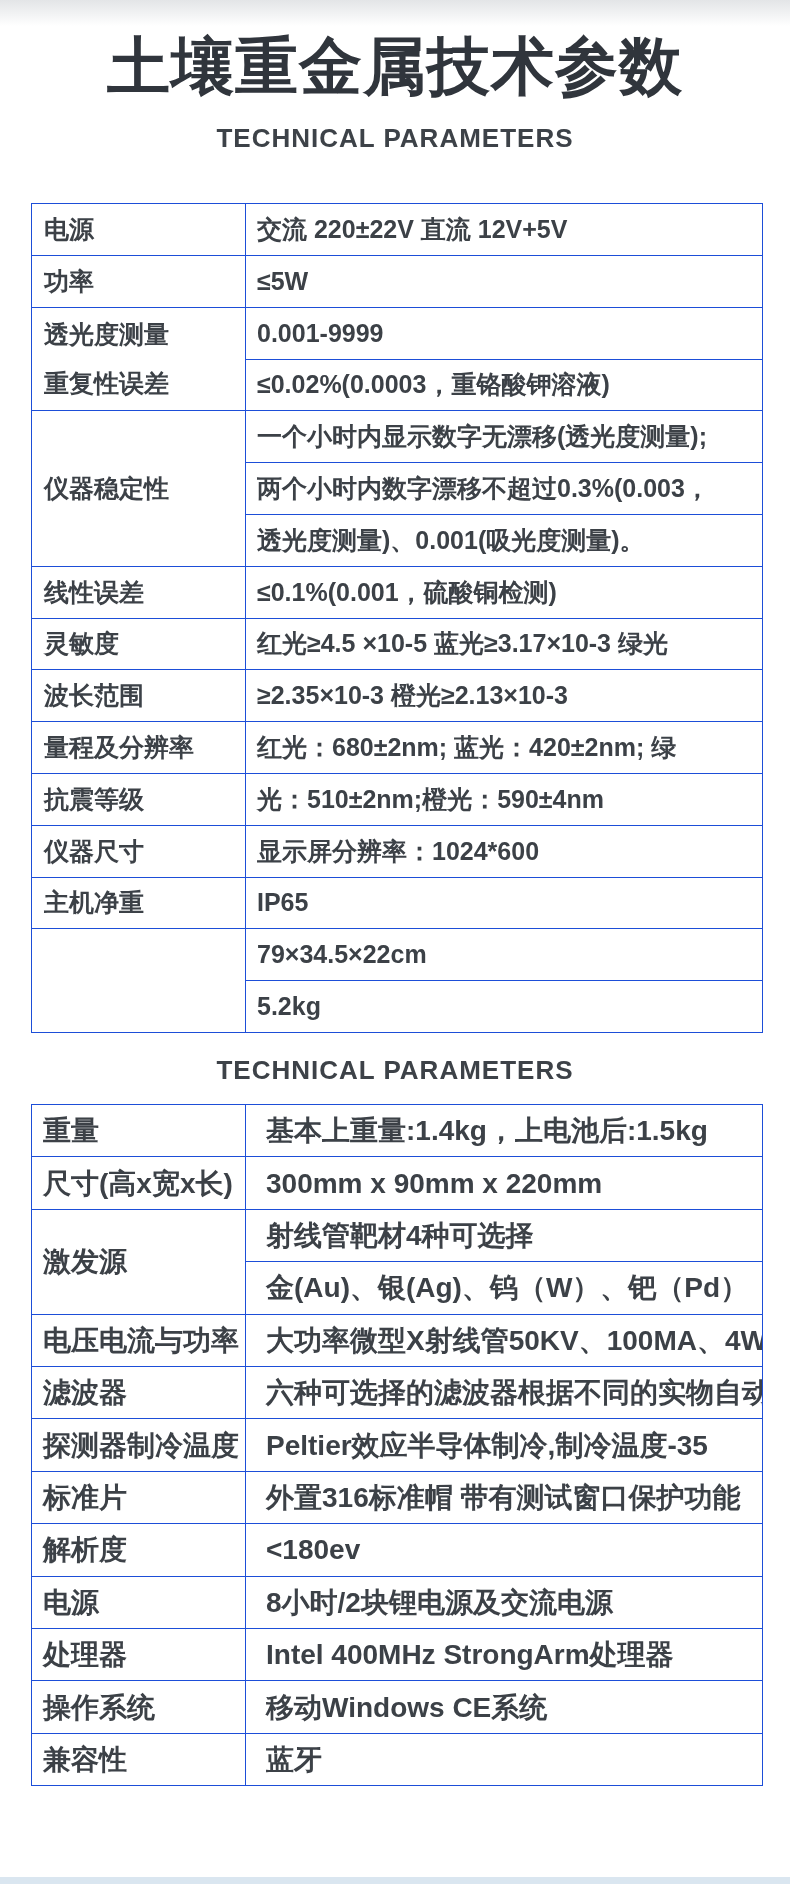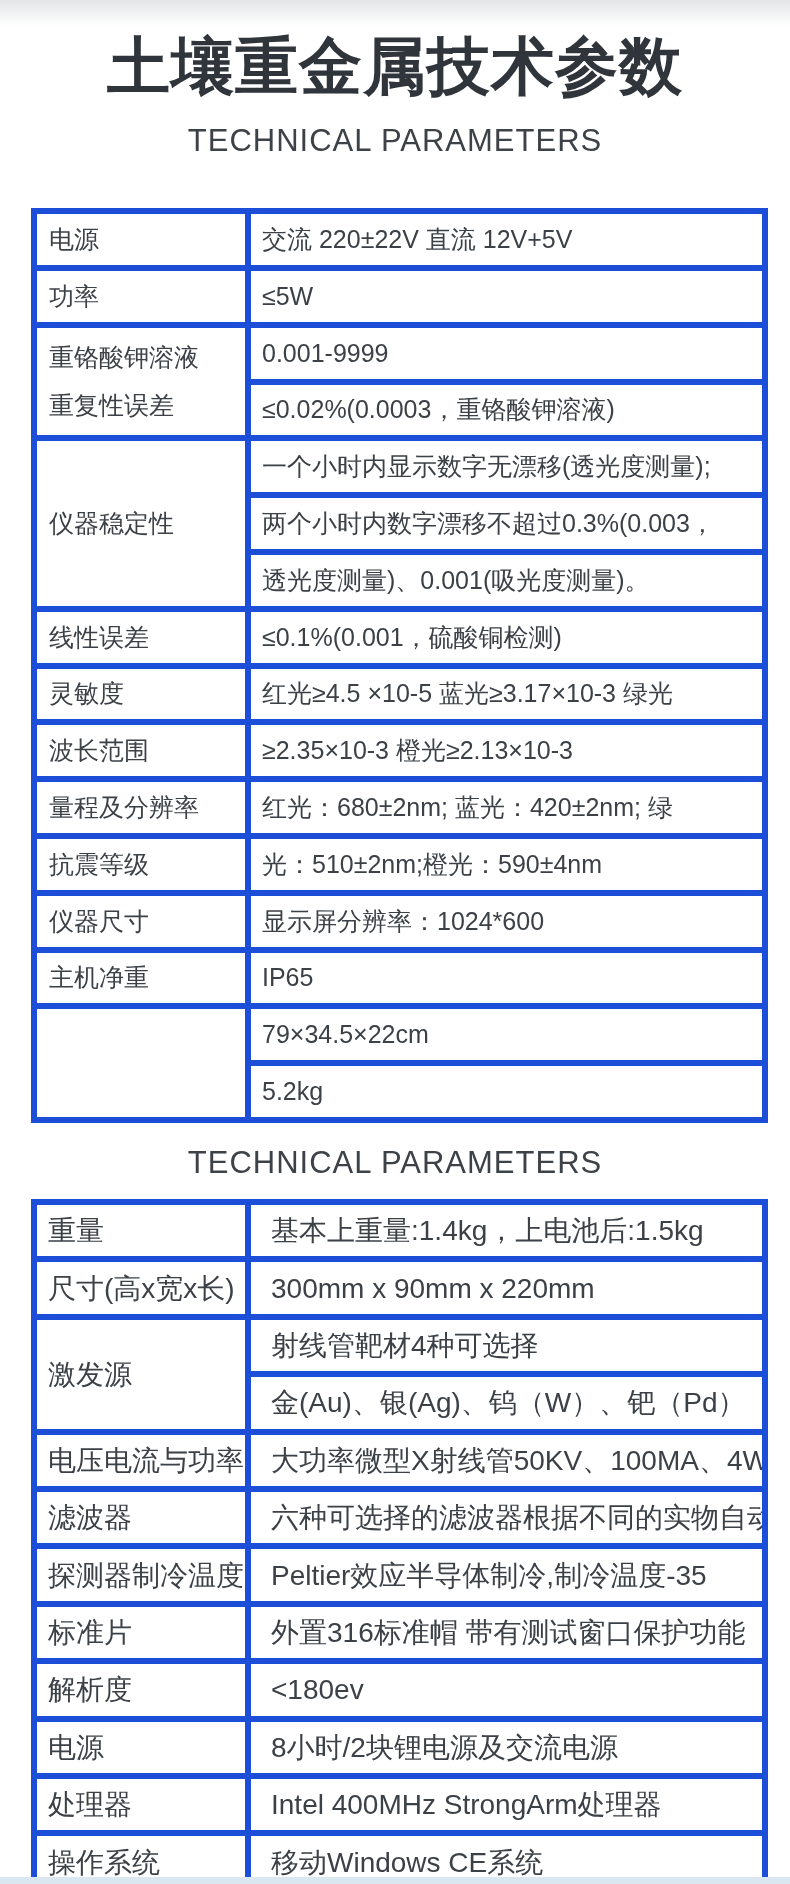--- a/index.html
+++ b/index.html
@@ -26,37 +26,38 @@
     color:#30353c;
     white-space:nowrap;
   }
   .title-suffix{
     font-size:46px;
     letter-spacing:0;
   }
   .subtitle{
     margin-top:22px;
     text-align:center;
-    font-size:31px;
-    font-weight:400;
+    font-size:26px;
+    font-weight:700;
     letter-spacing:1px;
     color:#3d4248;
   }
   table.t{
     border-collapse:collapse;
     table-layout:fixed;
     margin-left:31px;
     width:731px;
   }
   table.t td{
-    border:6px solid #1d4ed8;
+    border:1px solid #1d4ed8;
     vertical-align:middle;
     line-height:1.25;
     overflow:hidden;
     white-space:nowrap;
+    font-weight:bold;
   }
   col.c1{width:214px;}
   col.c2{width:517px;}
   
   .t1{margin-top:49px;}
   .t1 td{height:48.8px;font-size:25px;}
   .t1 td.lab{padding-left:12px;}
   .t1 td.val{padding-left:11px;}
   .t1 td.dual{padding:0;}
   .dualline{
@@ -97,21 +98,21 @@
       <tr>
         <td class="lab">电源</td>
         <td class="val">交流 220±22V 直流 12V+5V</td>
       </tr>
       <tr>
         <td class="lab">功率</td>
         <td class="val">≤5W</td>
       </tr>
       <tr>
         <td class="lab dual" rowspan="2">
-          <div class="dualline">重铬酸钾溶液</div>
+          <div class="dualline">透光度测量</div>
           <div class="dualline">重复性误差</div>
         </td>
         <td class="val">0.001-9999</td>
       </tr>
       <tr>
         <td class="val">≤0.02%(0.0003，重铬酸钾溶液)</td>
       </tr>
       <tr>
         <td class="lab" rowspan="3">仪器稳定性</td>
         <td class="val">一个小时内显示数字无漂移(透光度测量);</td>

